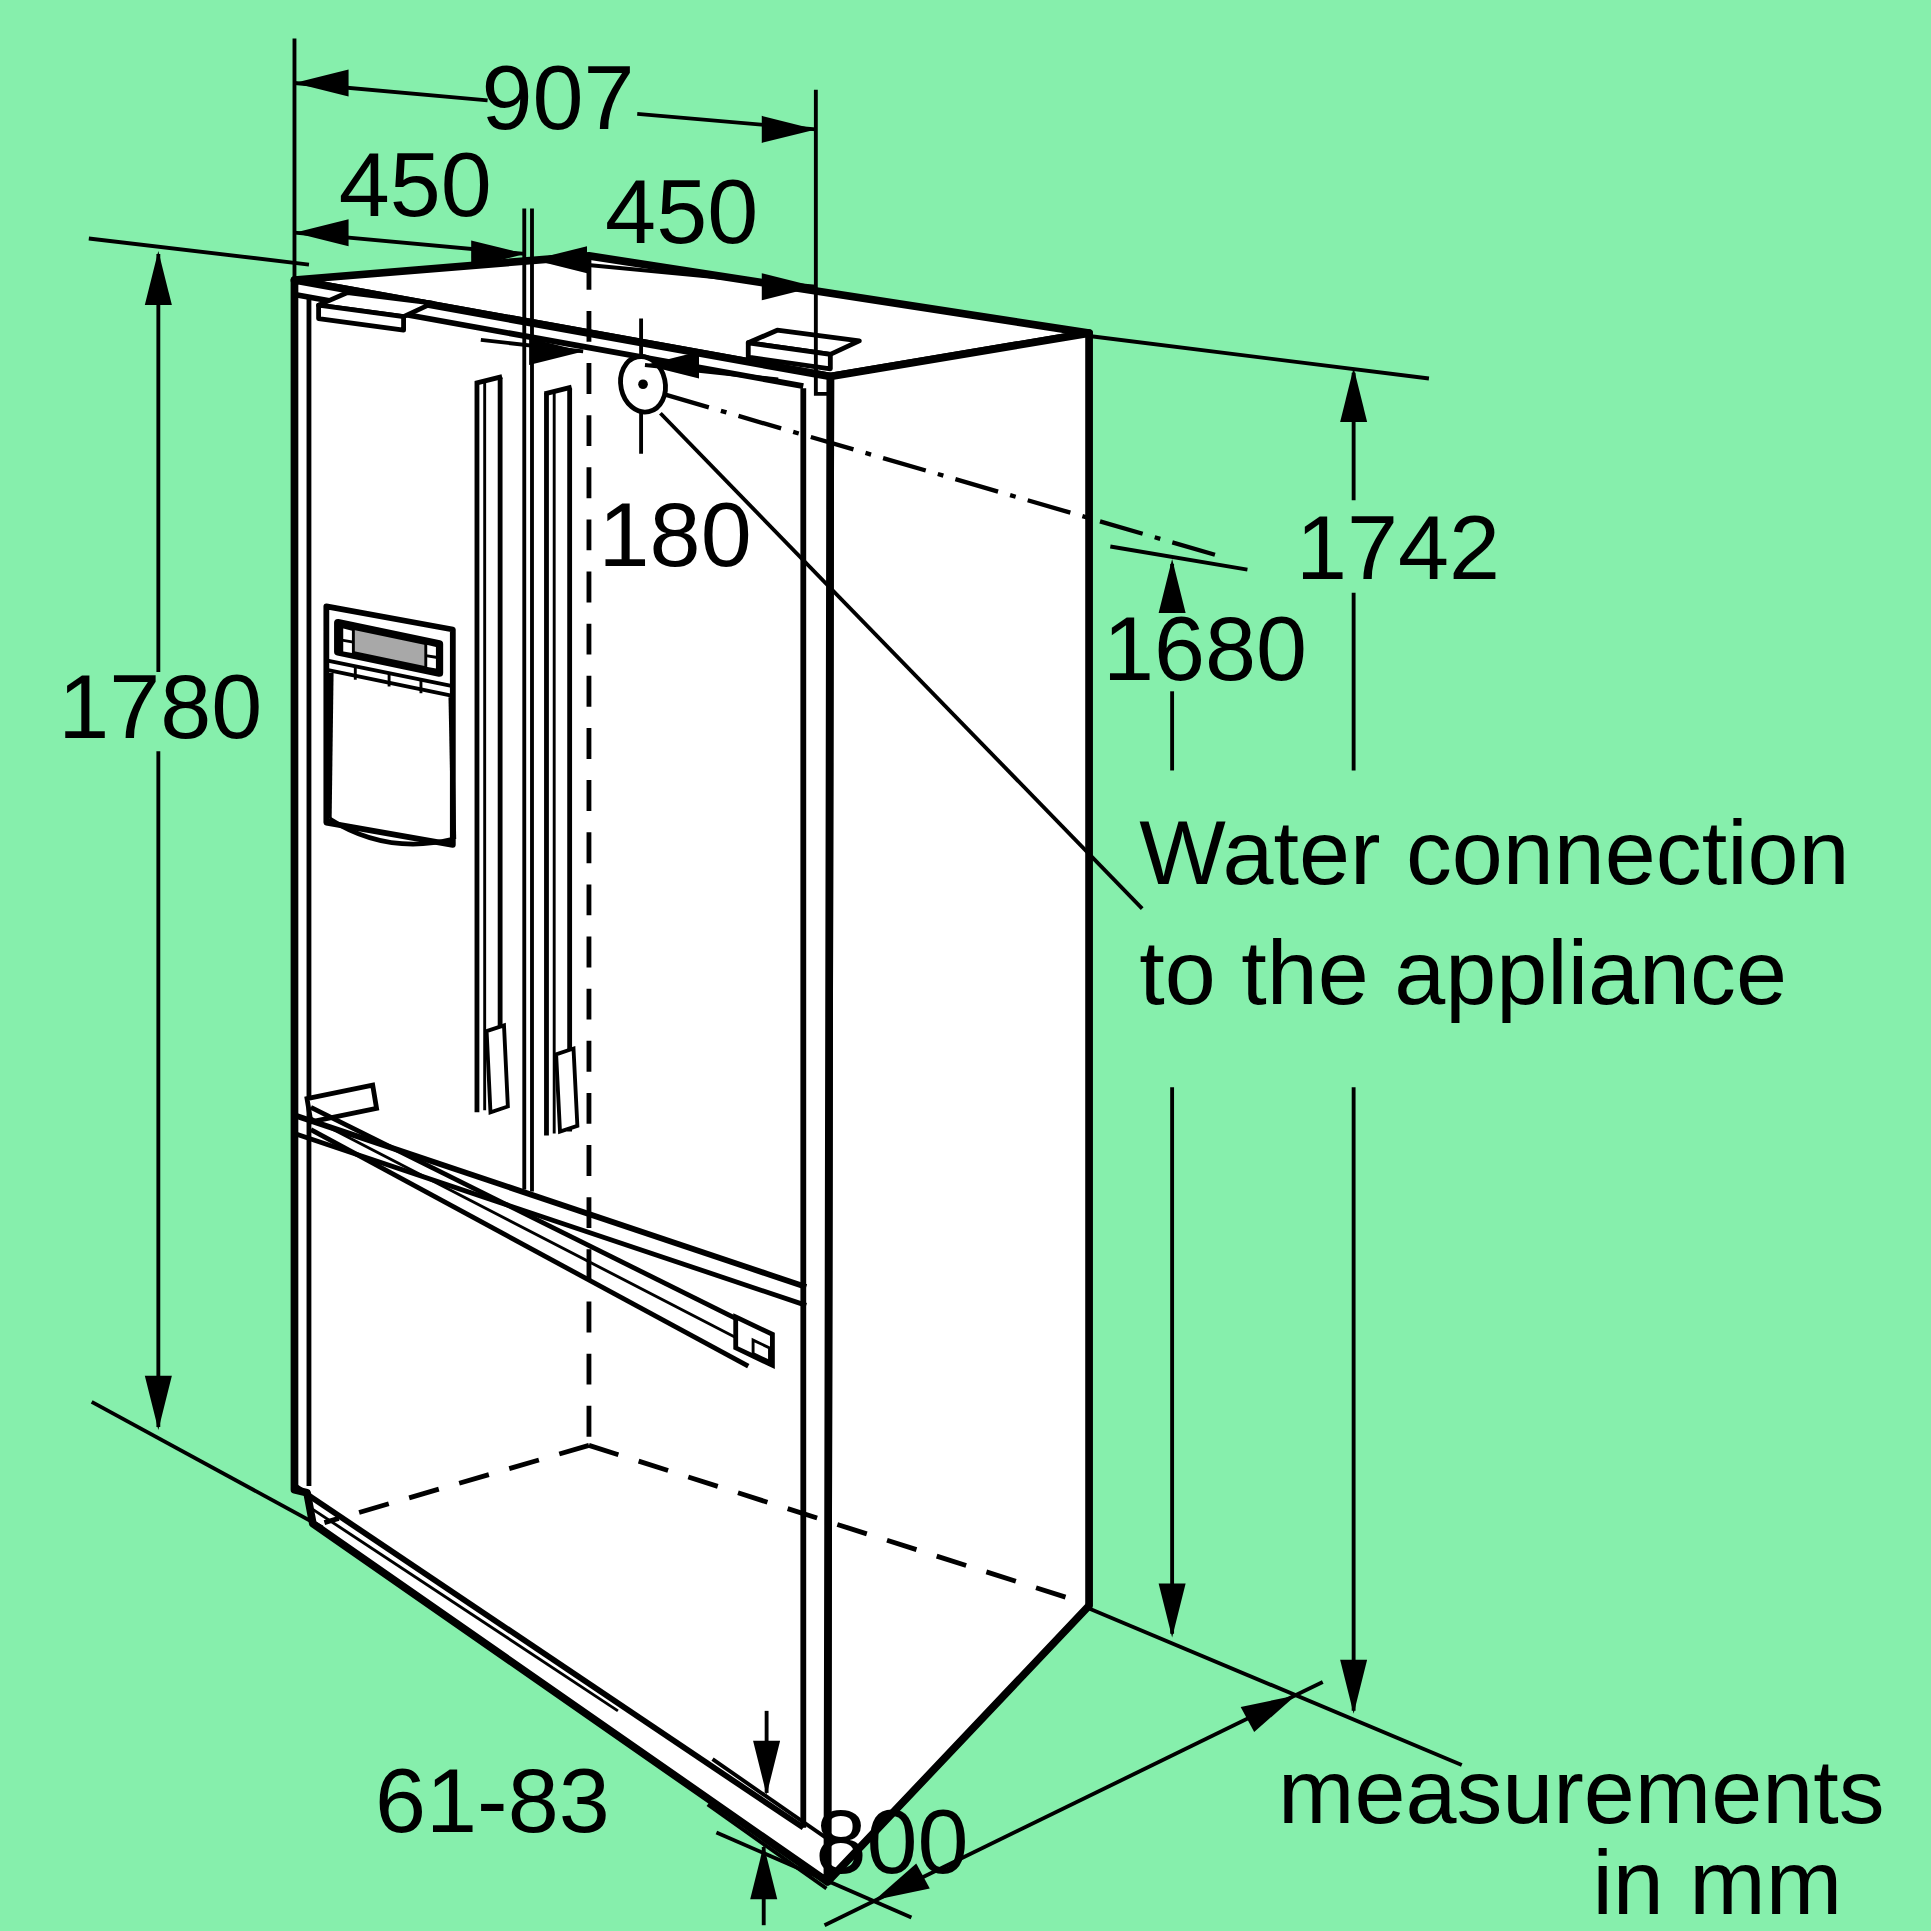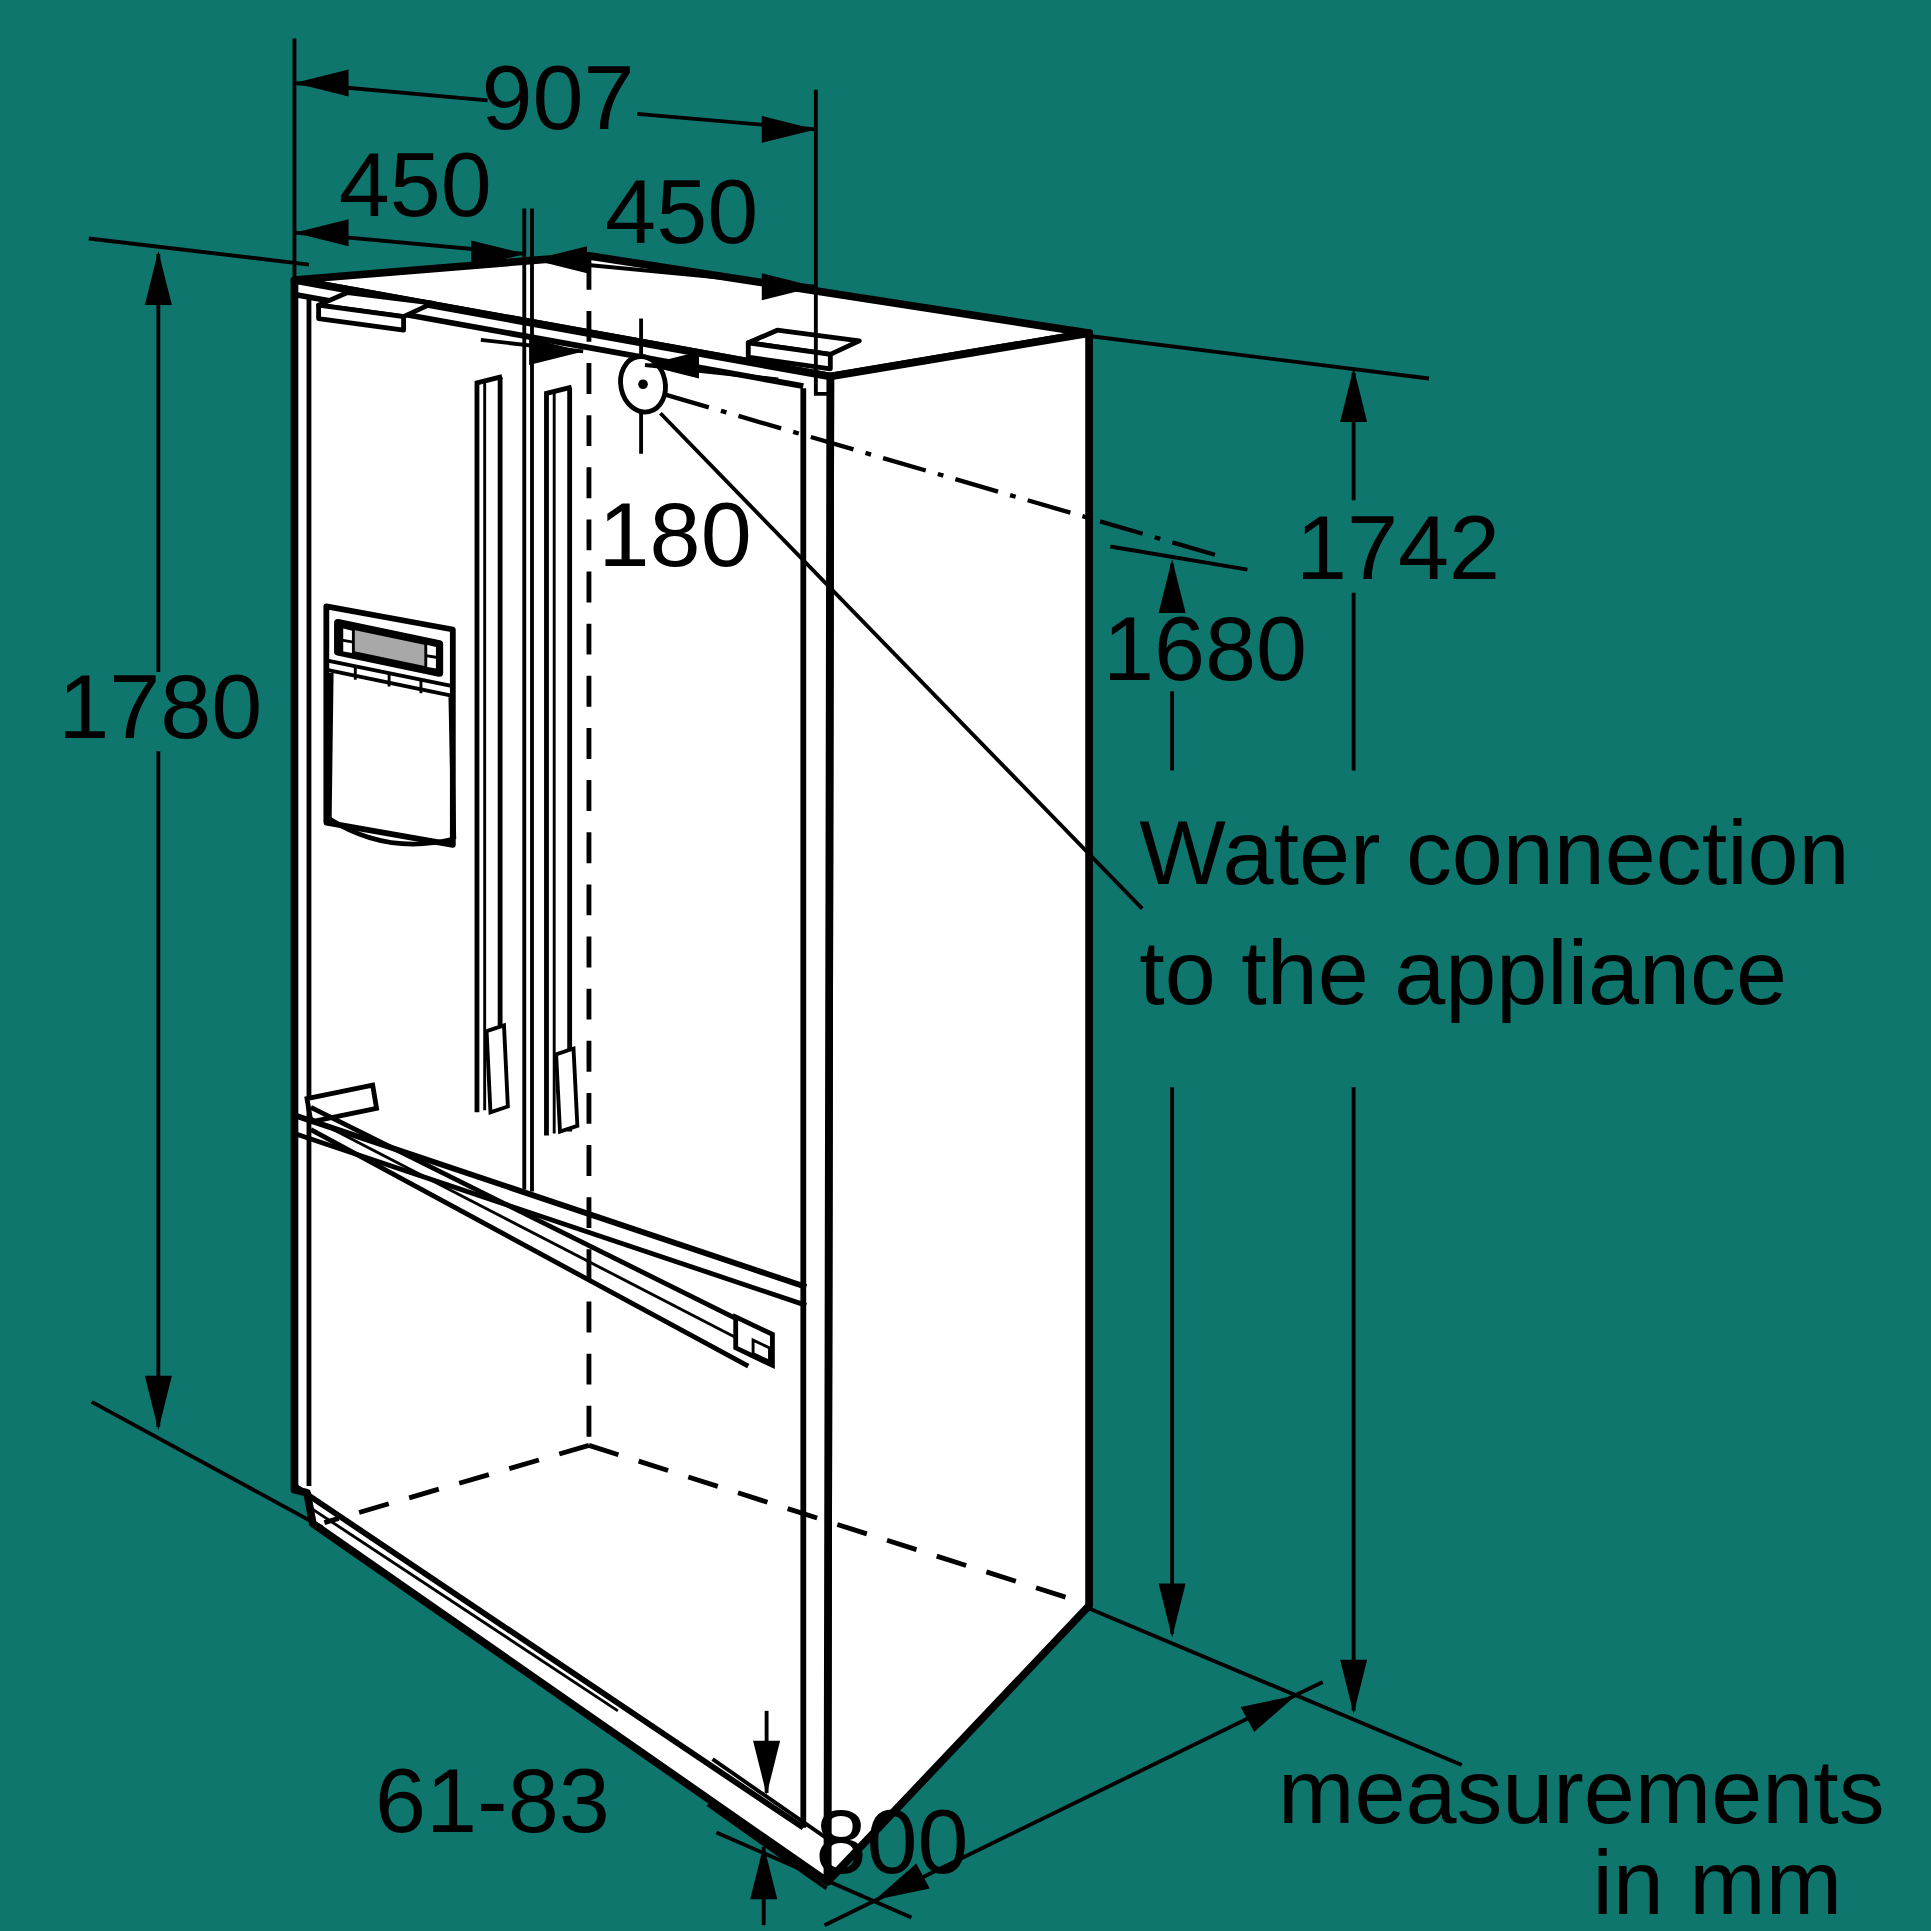--- a/index.html
+++ b/index.html
@@ -1,16 +1,16 @@
 <!DOCTYPE html>
 <html><head>
 <meta charset="utf-8">
 <style>
   html,body{margin:0;padding:0;background:#ffffff;}
-  .page{width:1931px;height:1931px;position:relative;background:#0f766e;overflow:hidden;}
+  .page{width:1931px;height:1931px;position:relative;background:#86efac;overflow:hidden;}
   svg{display:block;}
   text{font-family:"Liberation Sans","DejaVu Sans",sans-serif;fill:#000;}
   .dimnum{font-size:95px;}
   .note{font-size:95px;}
   .face{fill:#ffffff;stroke:#000;stroke-width:8;stroke-linejoin:round;}
   .edge6{stroke:#000;stroke-width:6;fill:none;}
   .edge5{stroke:#000;stroke-width:5;fill:none;}
   .edge4{stroke:#000;stroke-width:4;fill:none;}
   .thin{stroke:#000;stroke-width:3;fill:none;}
   .dim{stroke:#000;stroke-width:4;fill:none;}

